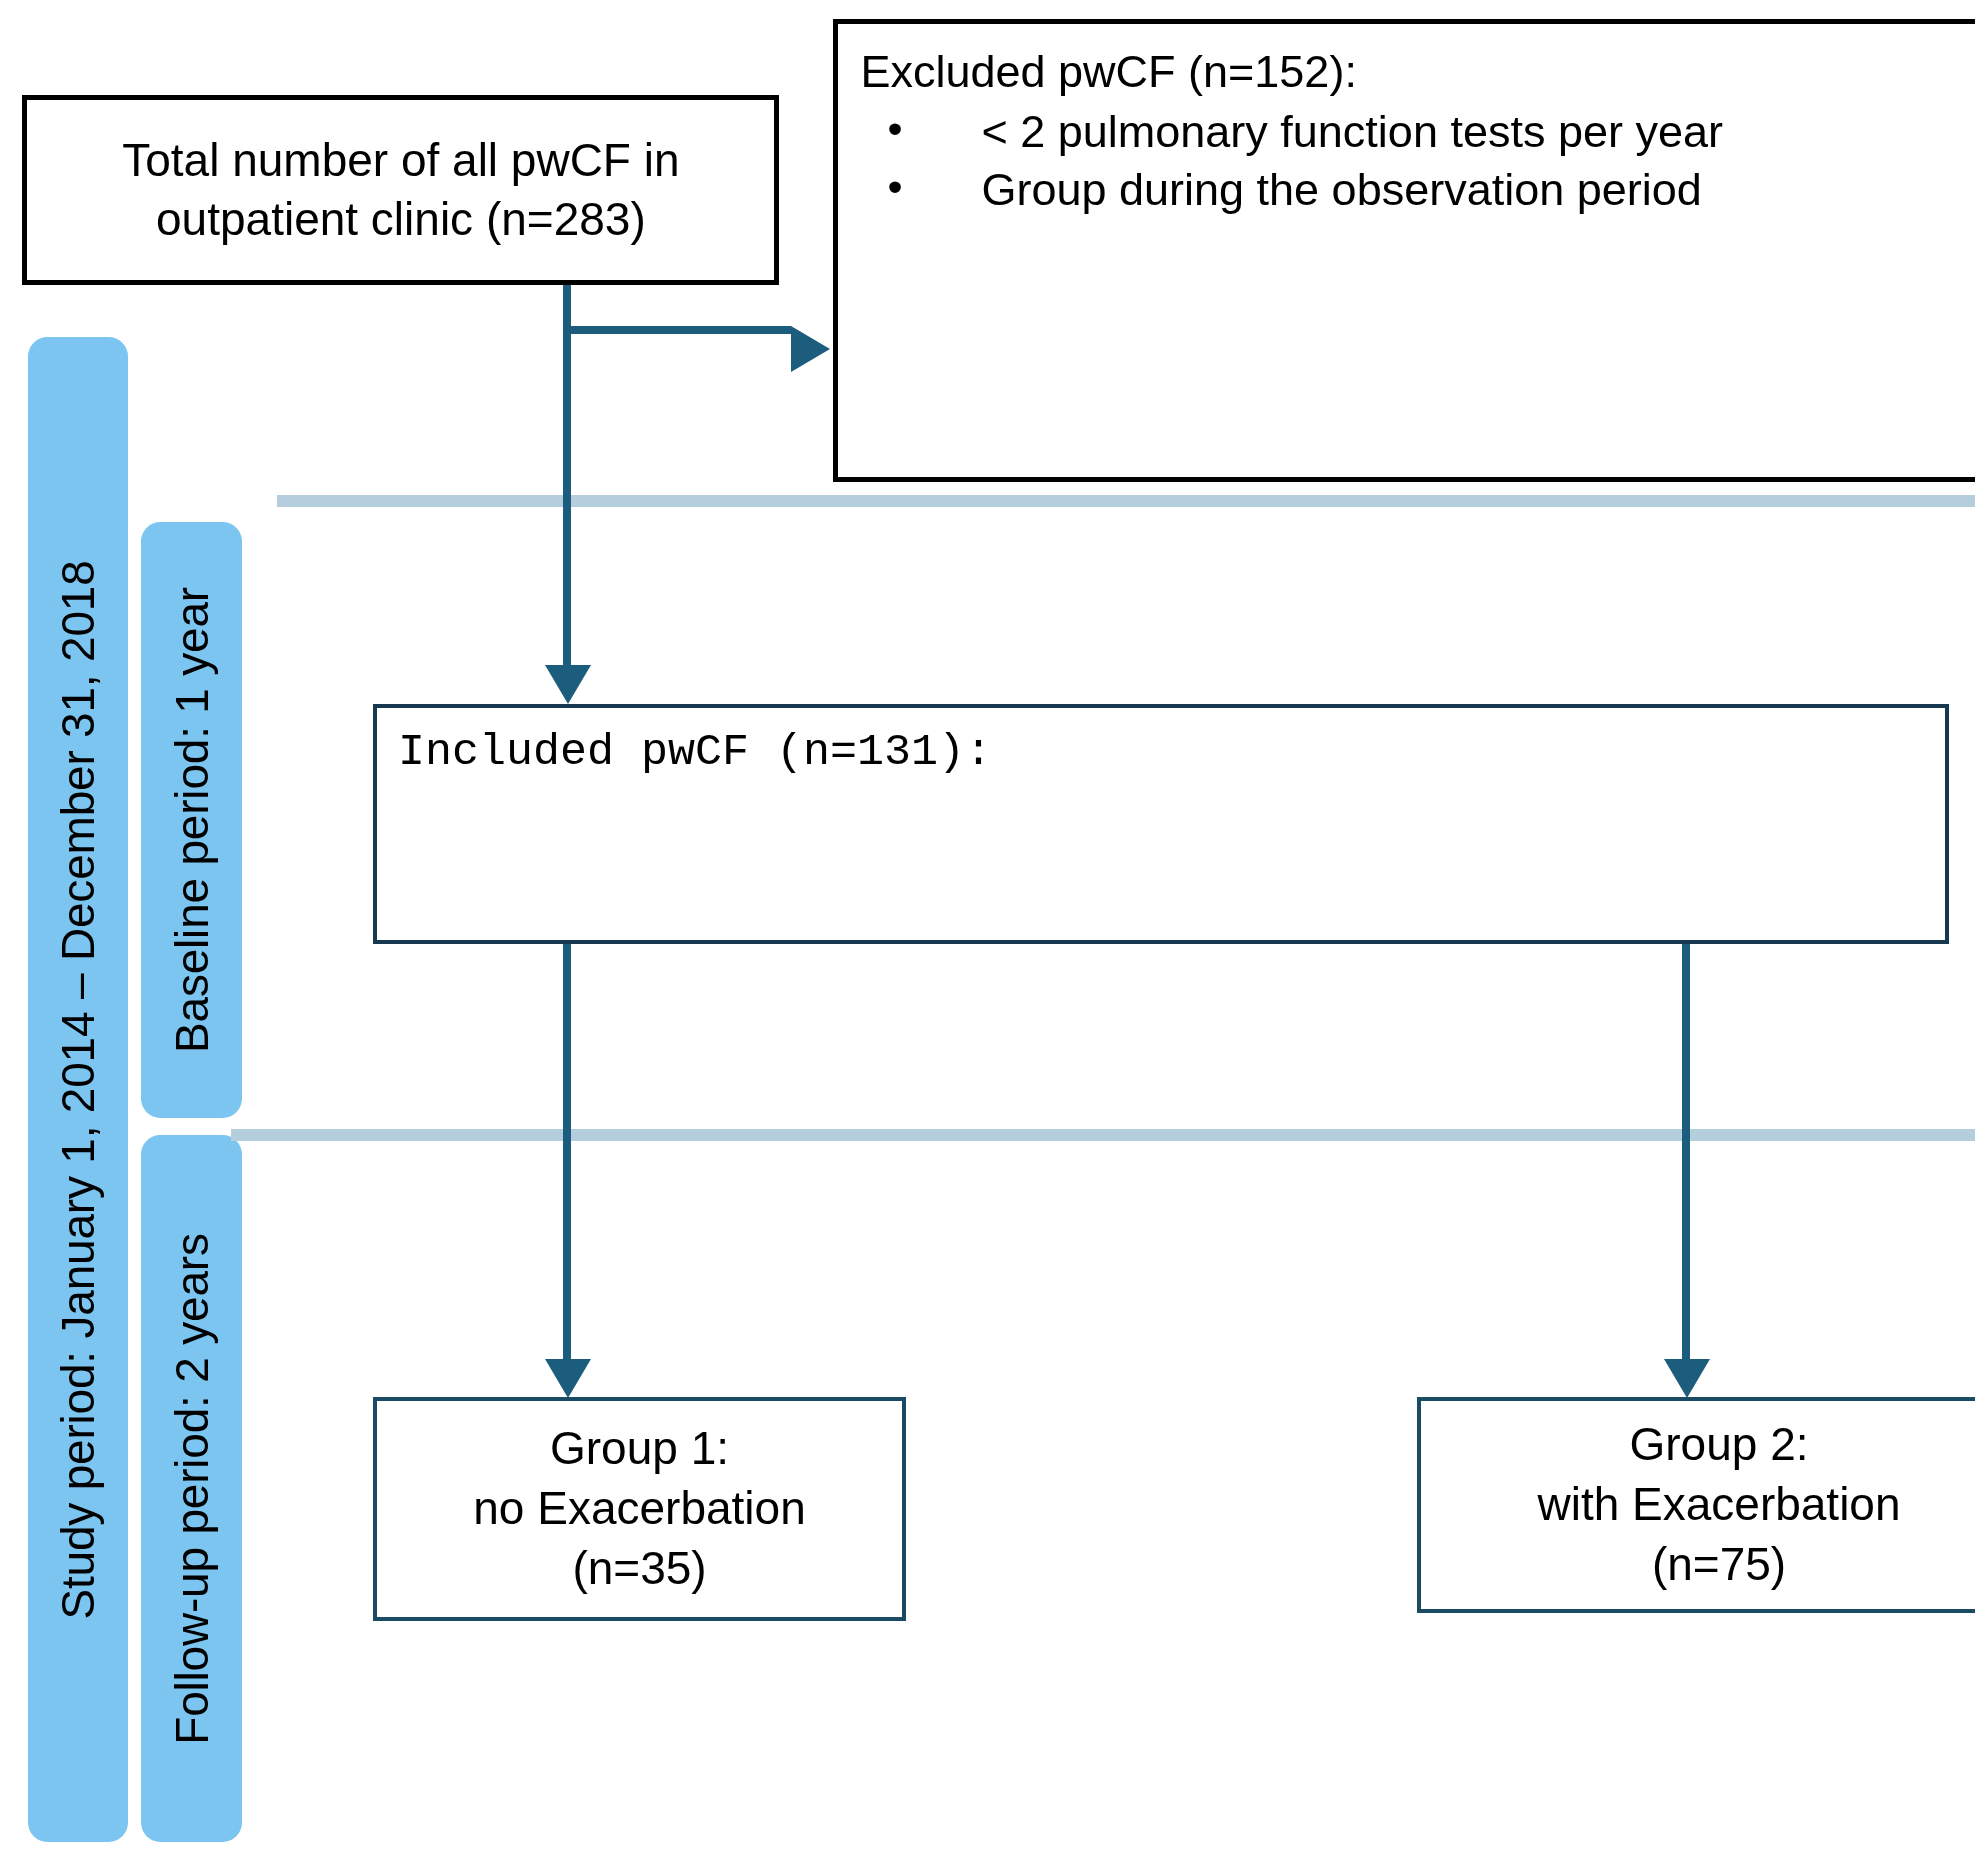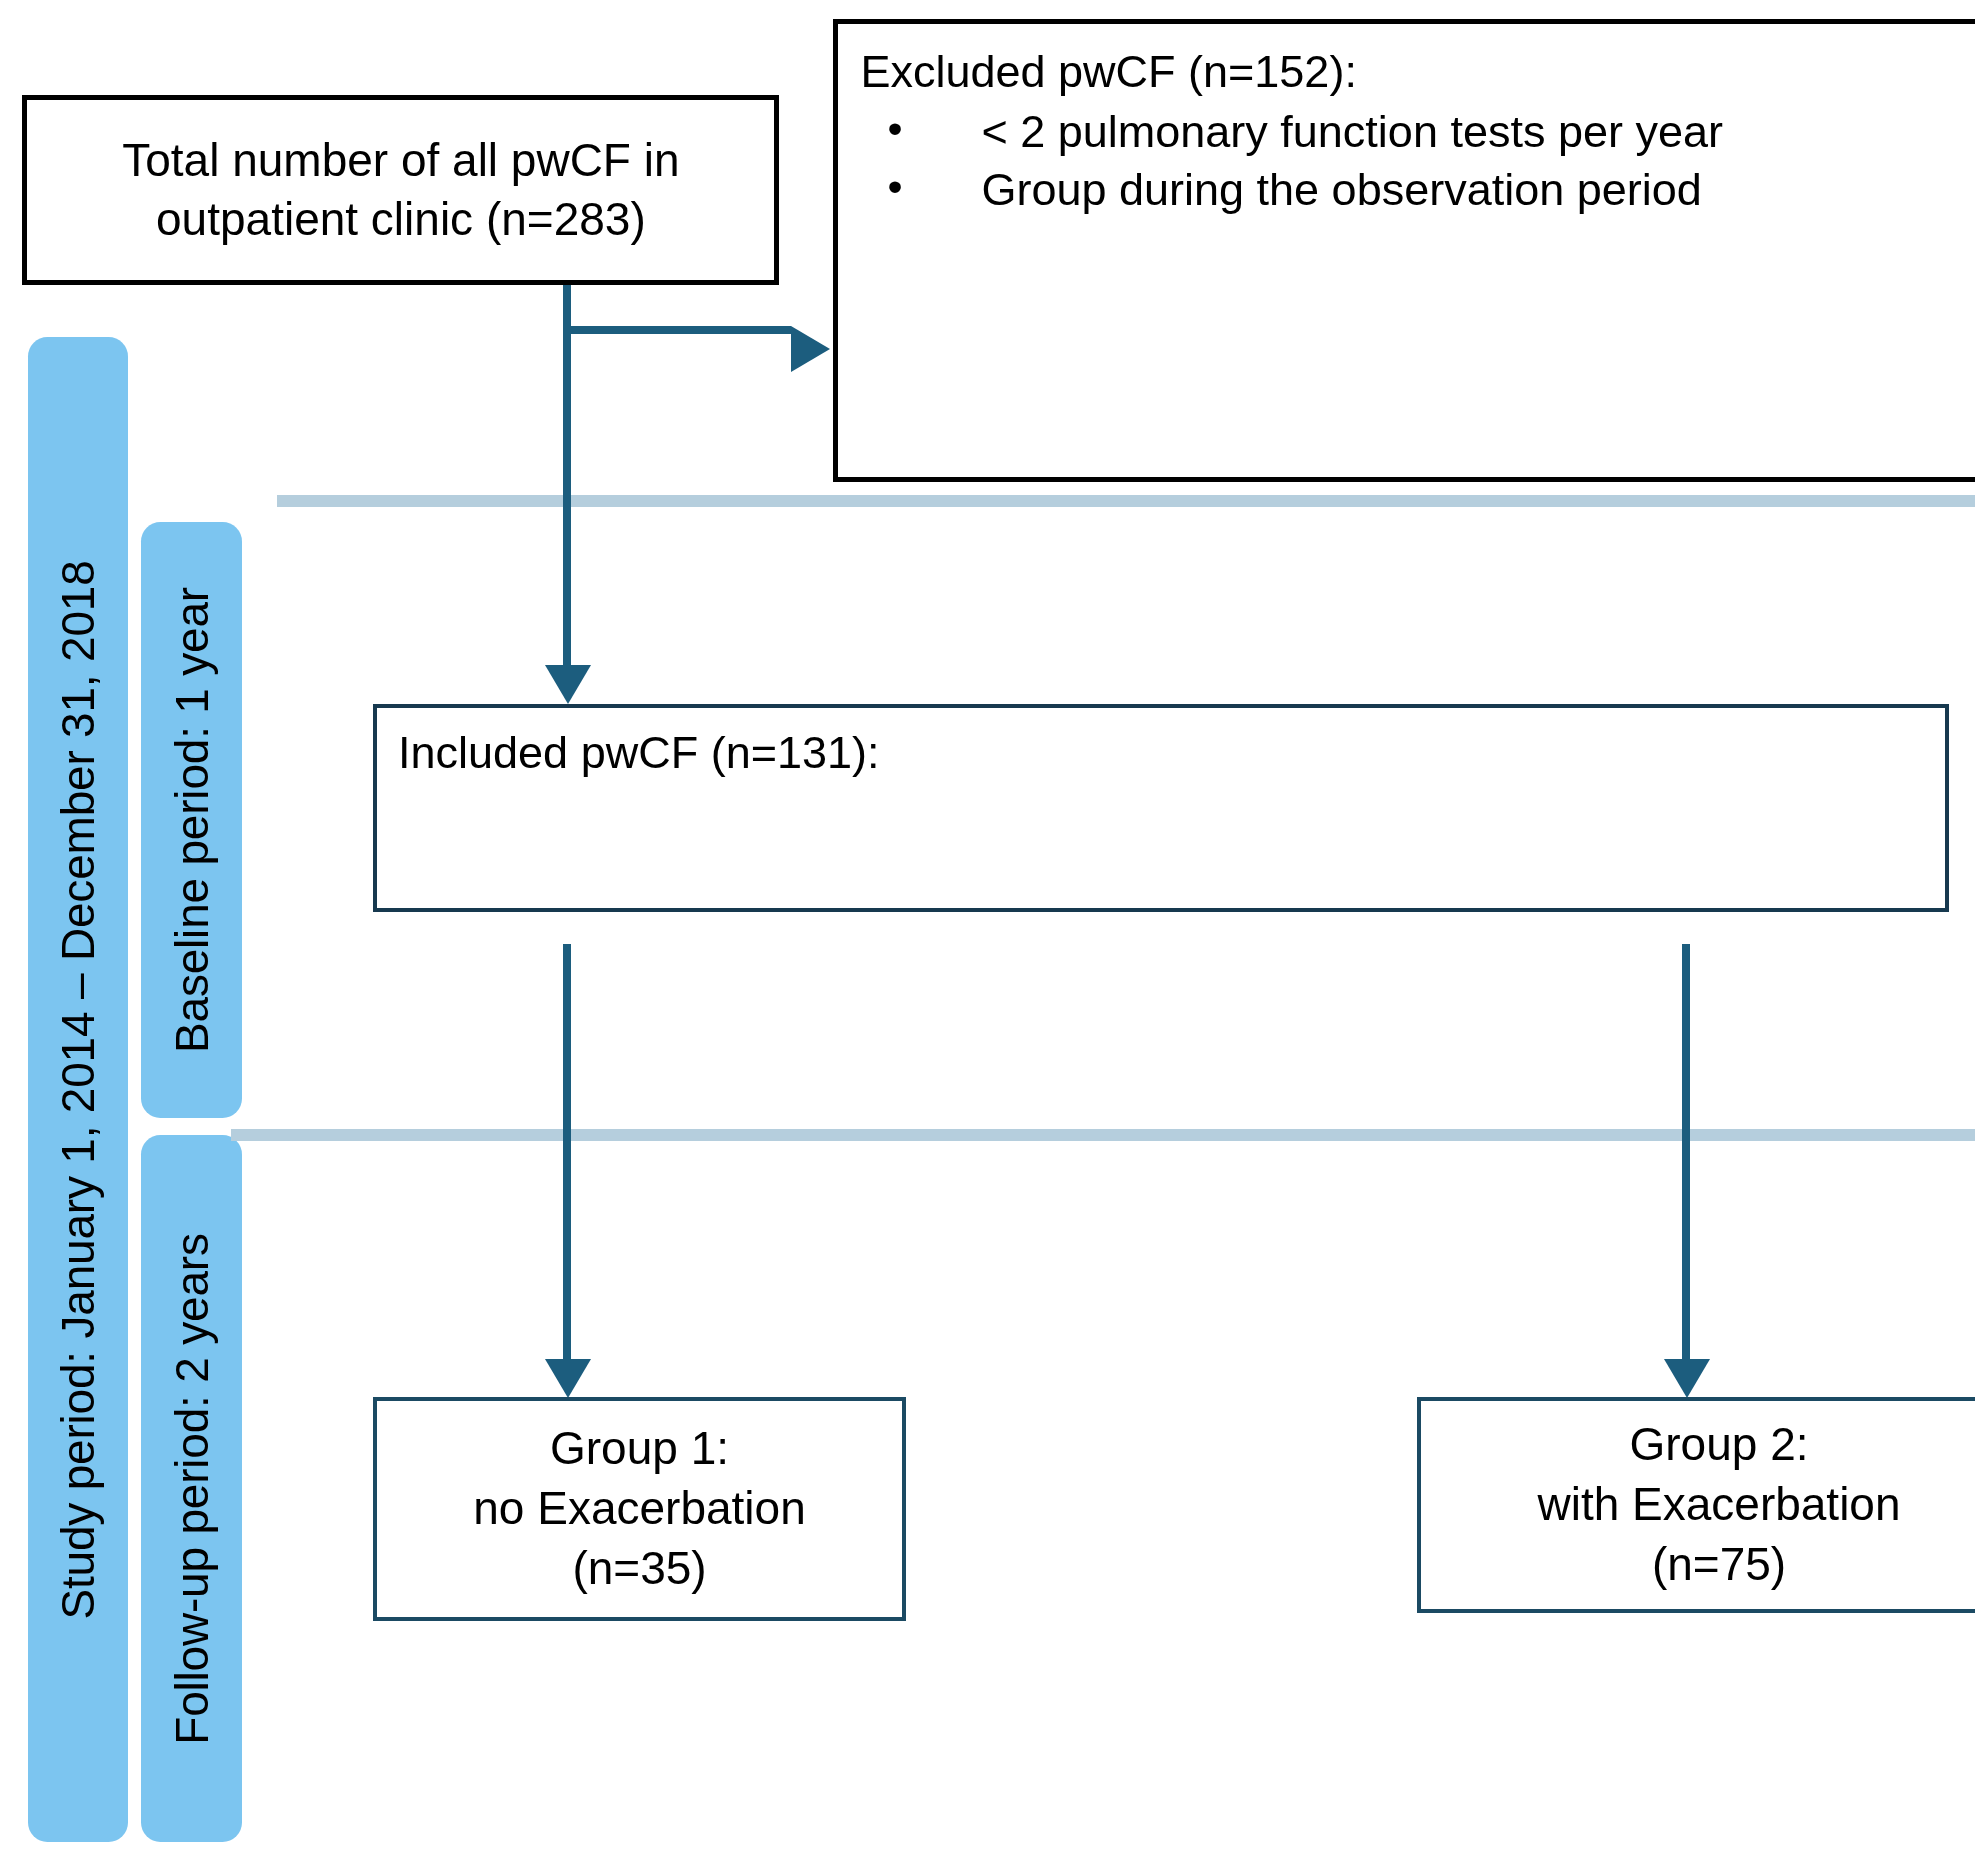--- a/index.html
+++ b/index.html
@@ -59,24 +59,25 @@
   }
 
   #box-excluded {
     left: 833px; top: 18.6px; width: 1216px; height: 463px;
     padding: 19.4px 22.4px 7.5px 22.4px;
     font-size: 45px;
     line-height: 1.29;
   }
 
   #box-included {
-    left: 373px; top: 704px; width: 1576px; height: 208px;
+    left: 373px; top: 704px; width: 1576px; height: 240px;
     padding: 16.4px 21px 0 21px;
     font-size: 45px;
     line-height: 1.30;
+    font-family: Liberation Mono, monospace;
   }
 
   .group-box {
     position: absolute;
     background: #ffffff;
     border: 4.5px solid #1b4a63;
     box-sizing: border-box;
     display: flex;
     flex-direction: column;
     align-items: center;

